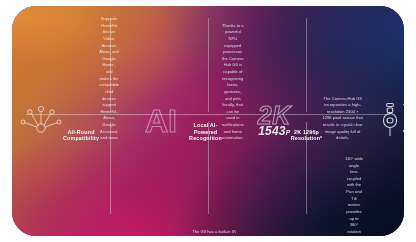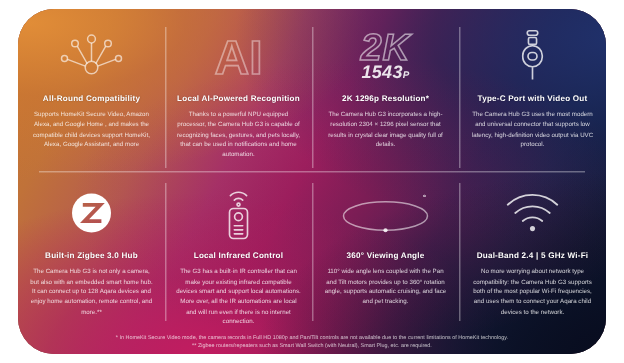--- a/index.html
+++ b/index.html
@@ -49,21 +49,21 @@
   
   .grid{
     position:absolute;left:0;top:0;right:0;bottom:0;
     display:grid;
     grid-template-columns:repeat(4,1fr);
     grid-template-rows:1fr 1fr 20px;
   }
   .cell{
     position:relative;
     padding:6px 7px 4px;
-    display:flex;flex-direction:column;align-items:center;
+    display:flex;flex-direction:row;align-items:flex-end;
     box-sizing:border-box;
   }
   .cell.r1{grid-row:1;}
   .cell.r2{grid-row:2;}
 
   
   .sep{position:absolute;background:rgba(255,255,255,.34);pointer-events:none;}
   .sep.v{width:1px;}
   .sep.h{height:1px;}
 

